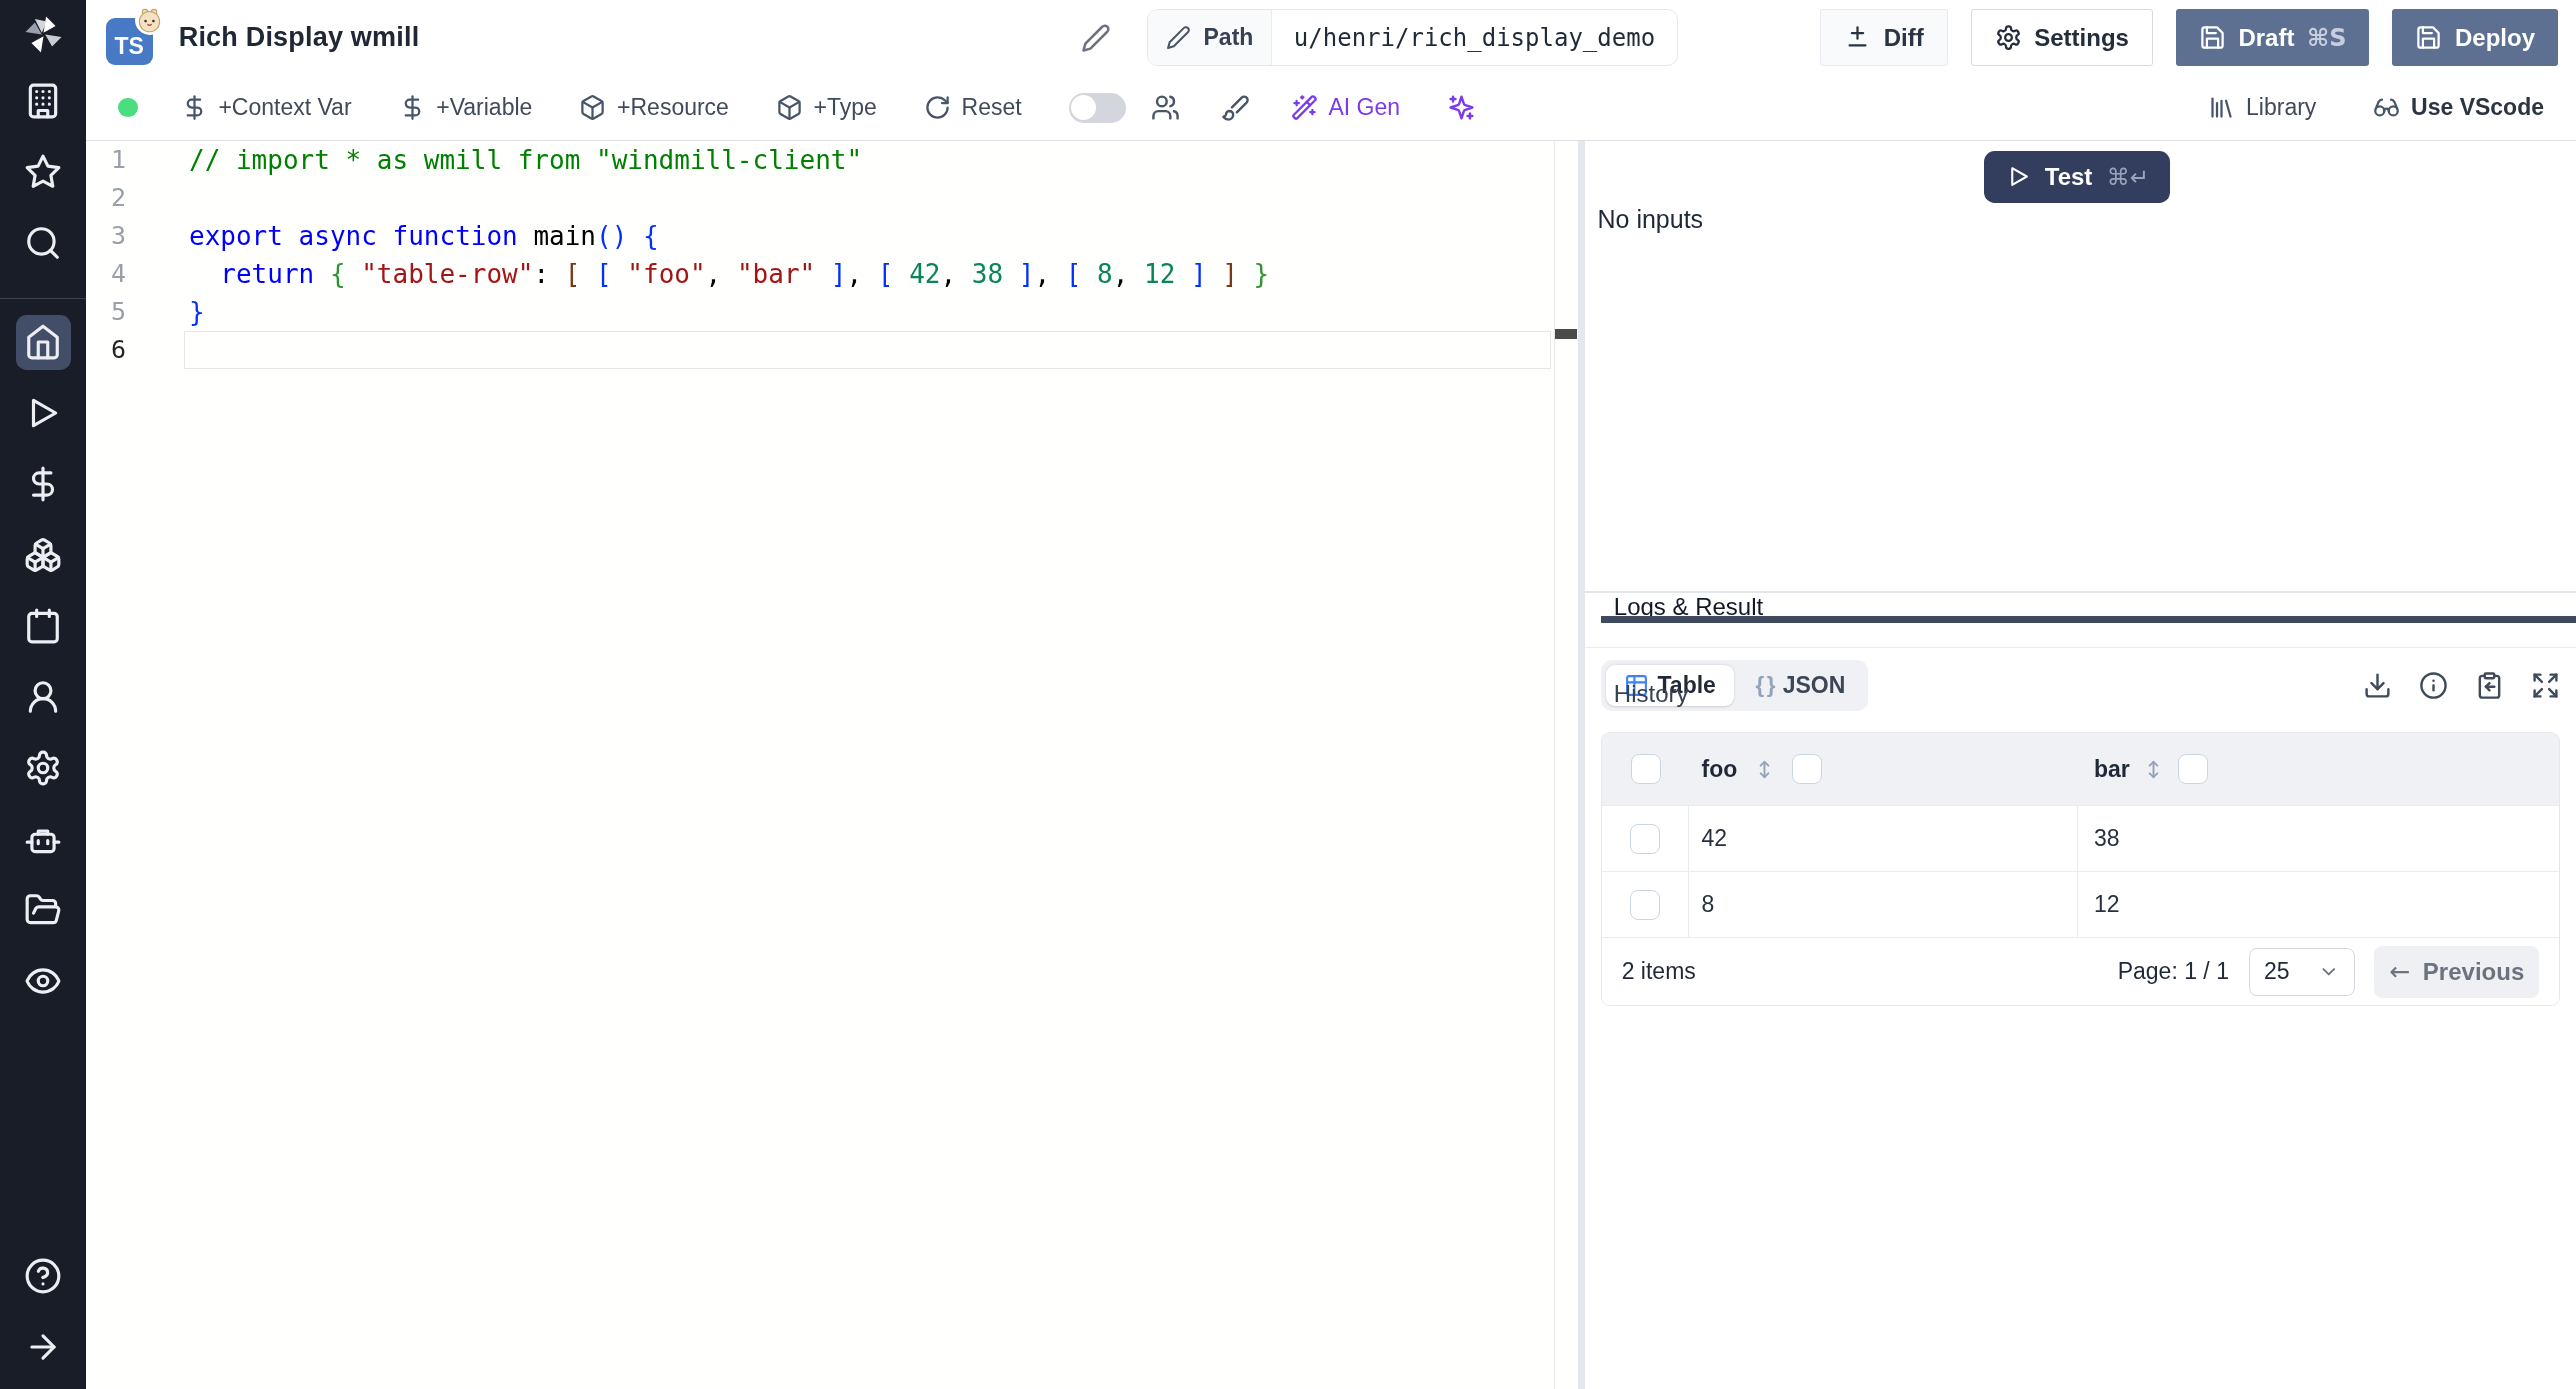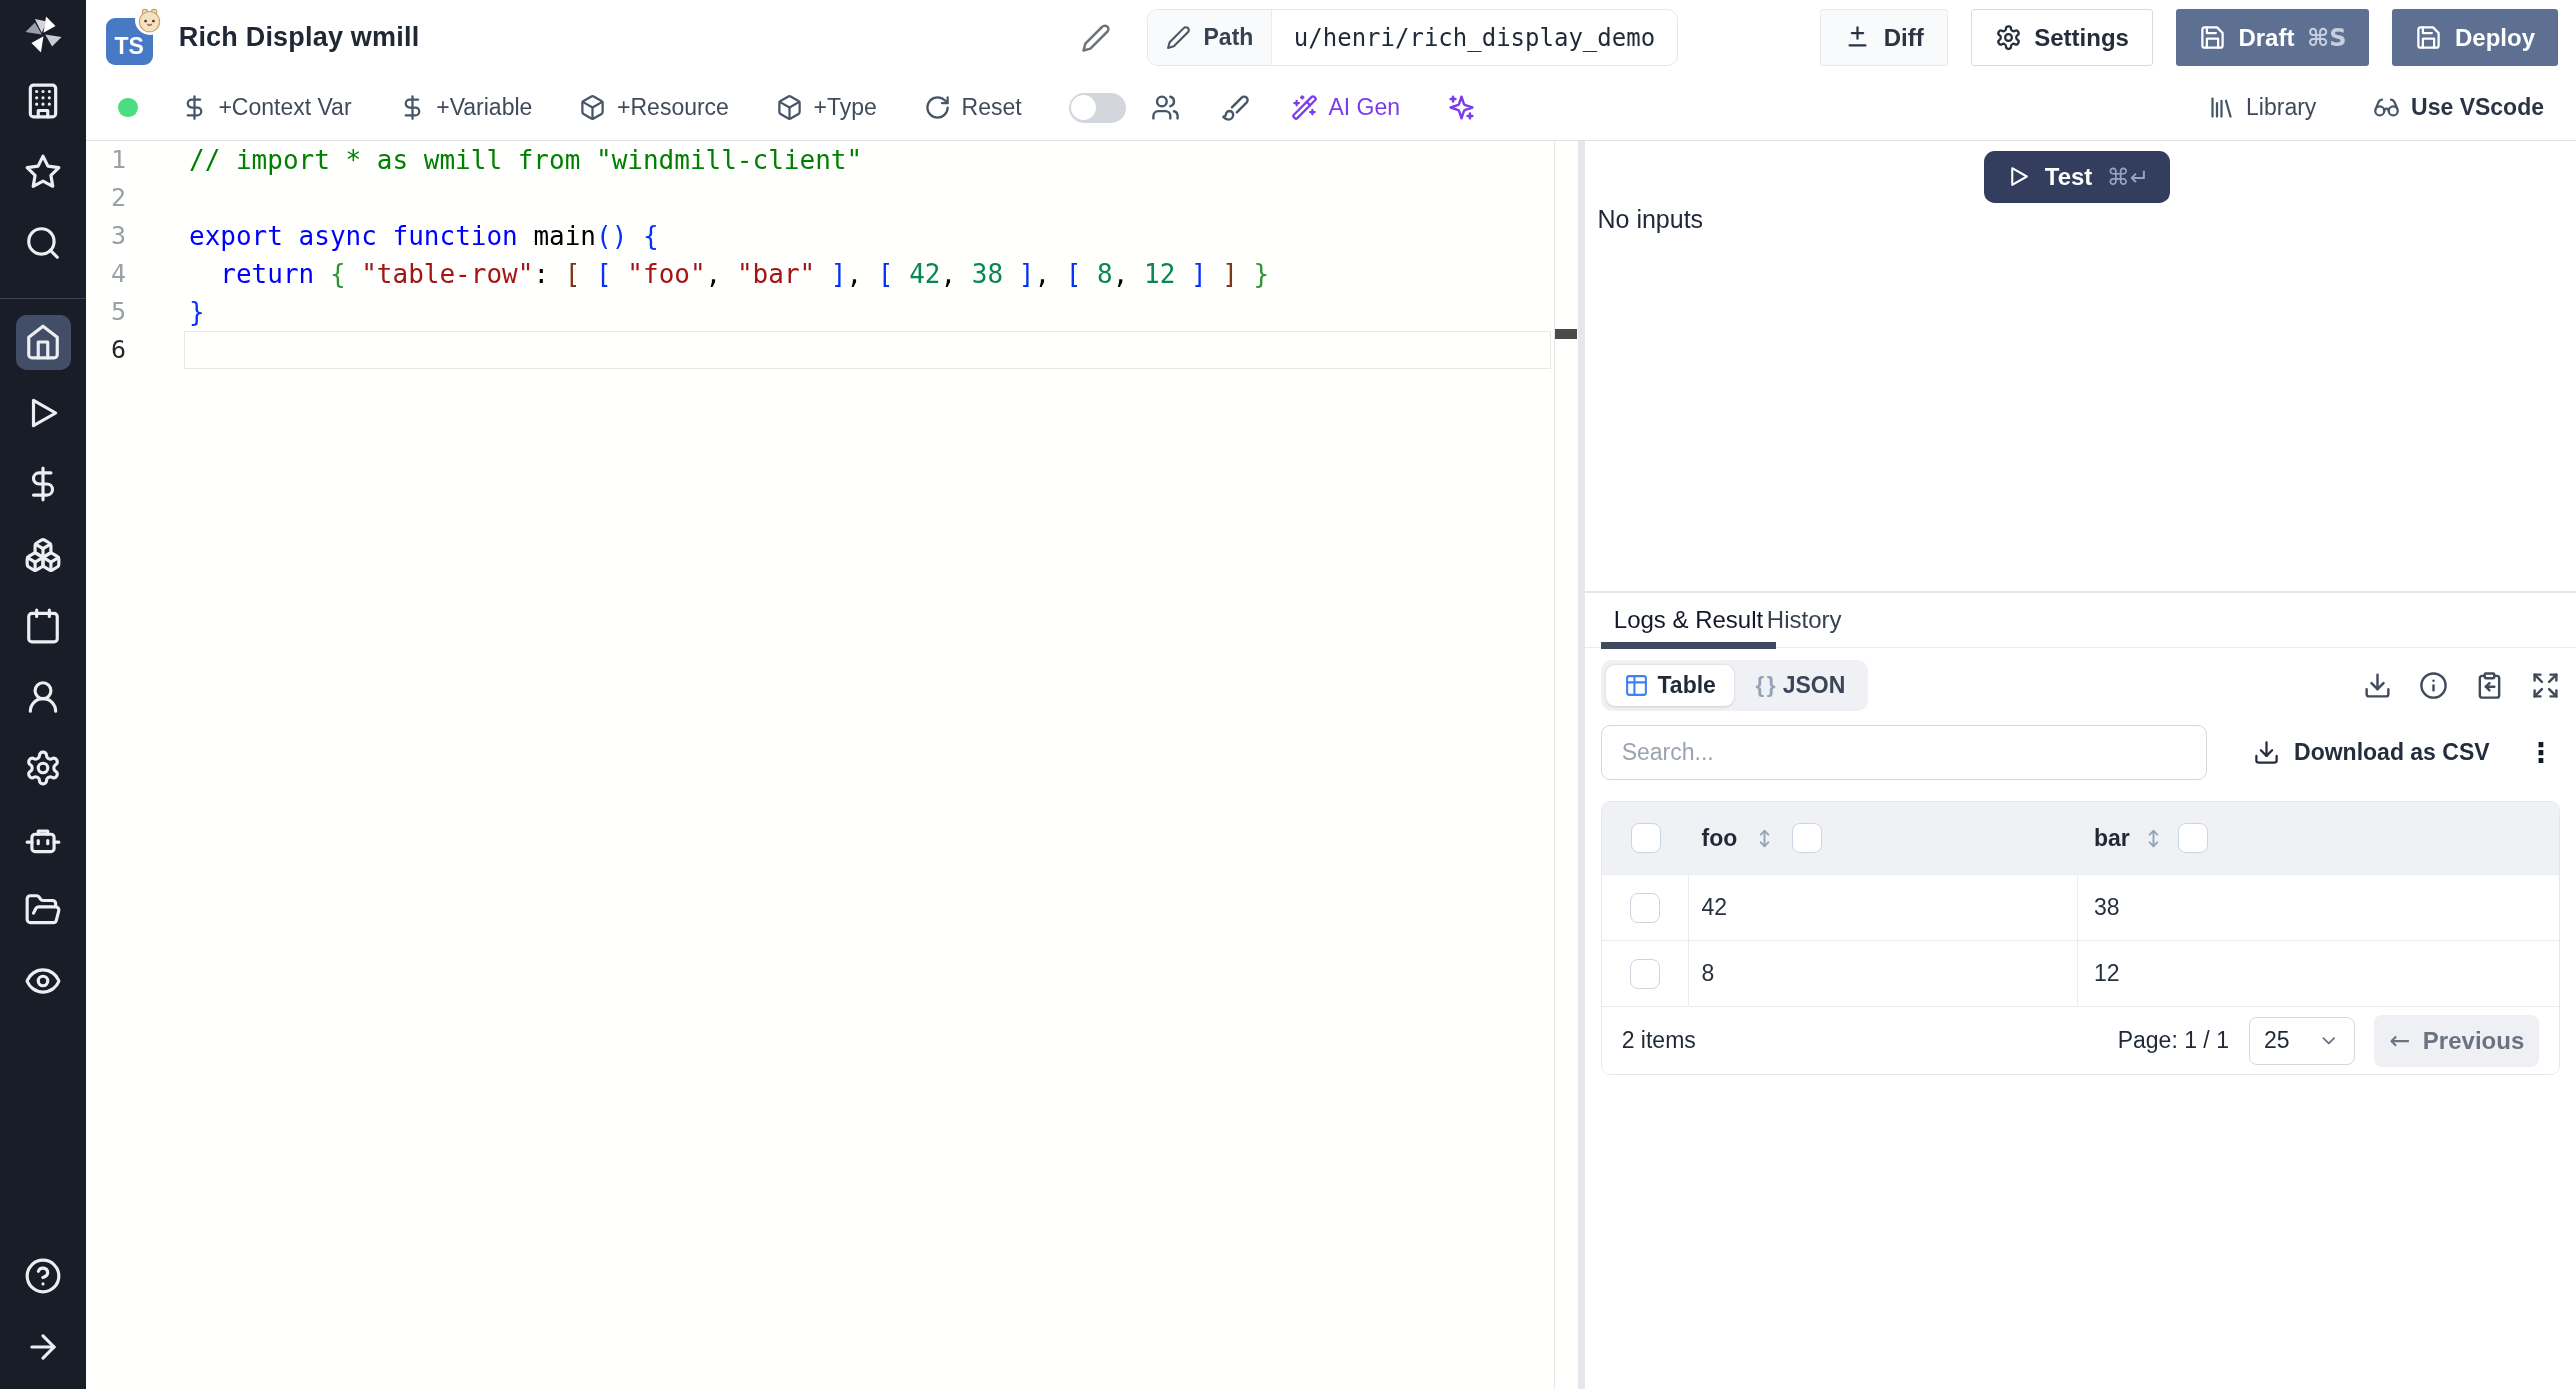--- a/index.html
+++ b/index.html
@@ -70,21 +70,21 @@
   .splitter { position:absolute; left:1578px; top:141px; width:7.2px; bottom:0; background:#e4e7eb; cursor:col-resize; }
 
   
   .rpanel { position:absolute; left:1585px; top:141px; width:991px; bottom:0; background:#fff; }
   .run-area { position:relative; height:450px; }
   .btn-test { position:absolute; left:399px; top:9.8px; height:52px; padding:0 21.5px; background:#333e5e; color:#fff; border-radius:10.7px; display:flex; align-items:center; gap:14.3px; font-size:24px; font-weight:bold; cursor:pointer; }
   .btn-test svg { width:25px; height:25px; }
   .btn-test .shortcut { font-weight:400; color:#9aa3bd; font-family:"DejaVu Sans",sans-serif; font-size:23px; }
   .no-inputs { position:absolute; left:12.5px; top:64px; font-size:25px; color:#1e2838; }
   .rp-divider { height:1.8px; background:#e3e6ea; }
-  .result-tabs { height:55px; display:flex; align-items:stretch; padding-left:27px; border-bottom:1.8px solid #e9ecef; }
+  .result-tabs { height:55px; display:flex; align-items:stretch; padding-left:27px; gap:59px; border-bottom:1.8px solid #e9ecef;flex-direction:column; }
   .rtab { display:flex; align-items:center; font-size:24px; color:#374151; position:relative; cursor:pointer; padding:0 1.8px; }
   .rtab.active { color:#111827; font-weight:500; }
   .rtab.active::after { content:""; position:absolute; left:-10.7px; right:-10.7px; bottom:-1.8px; height:6.3px; background:#3f4a5f; }
   .result-body { padding:12.5px 16px 0 16px; }
   .view-row { display:flex; align-items:center; justify-content:space-between; }
   .segmented { display:flex; align-items:center; background:#eff1f5; border-radius:10.7px; padding:4.5px; gap:3.6px; }
   .seg-opt { display:flex; align-items:center; gap:9px; font-size:23px; font-weight:600; color:#3c4657; padding:7.2px 18px; border-radius:9px; cursor:pointer; }
   .seg-opt.active { background:#fff; color:#1f2937; box-shadow:0 0.9px 2.7px rgba(0,0,0,.15); }
   .seg-opt svg { width:25px; height:25px; }
   .seg-braces { color:#94a3b8; font-weight:bold; font-size:22.4px; letter-spacing:-1.8px; }
@@ -490,32 +490,20 @@
             <path d="M9 9 3 3"></path>
             <path d="M3 7.8V3h4.8"></path>
             <path d="m15 9 6-6"></path>
             <path d="M16.2 3H21v4.8"></path>
             <path d="m9 15-6 6"></path>
             <path d="M7.8 21H3v-4.8"></path>
           </svg>
       </div>
     </div>
 
-    <div class="search-row">
-      <input class="search-input" type="text" placeholder="Search..." style="">
-      <div class="csv-btn">
-        <svg class="ic" viewBox="0 0 24 24">
-            <path d="M21 15v4a2 2 0 0 1-2 2H5a2 2 0 0 1-2-2v-4"></path>
-            <path d="m7 10 5 5 5-5"></path>
-            <path d="M12 15V3"></path>
-          </svg>
-        <span>Download as CSV</span>
-      </div>
-      <div class="kebab">⋮</div>
-    </div>
 
     <div class="table-card">
       <div class="thead">
         <div class="col-check">
             <span class="checkbox"></span>
           </div>
         <div class="col-foo">
           <span class="th-label">foo</span>
           <span class="sort-ic">
               <svg class="ic" viewBox="0 0 24 24">

